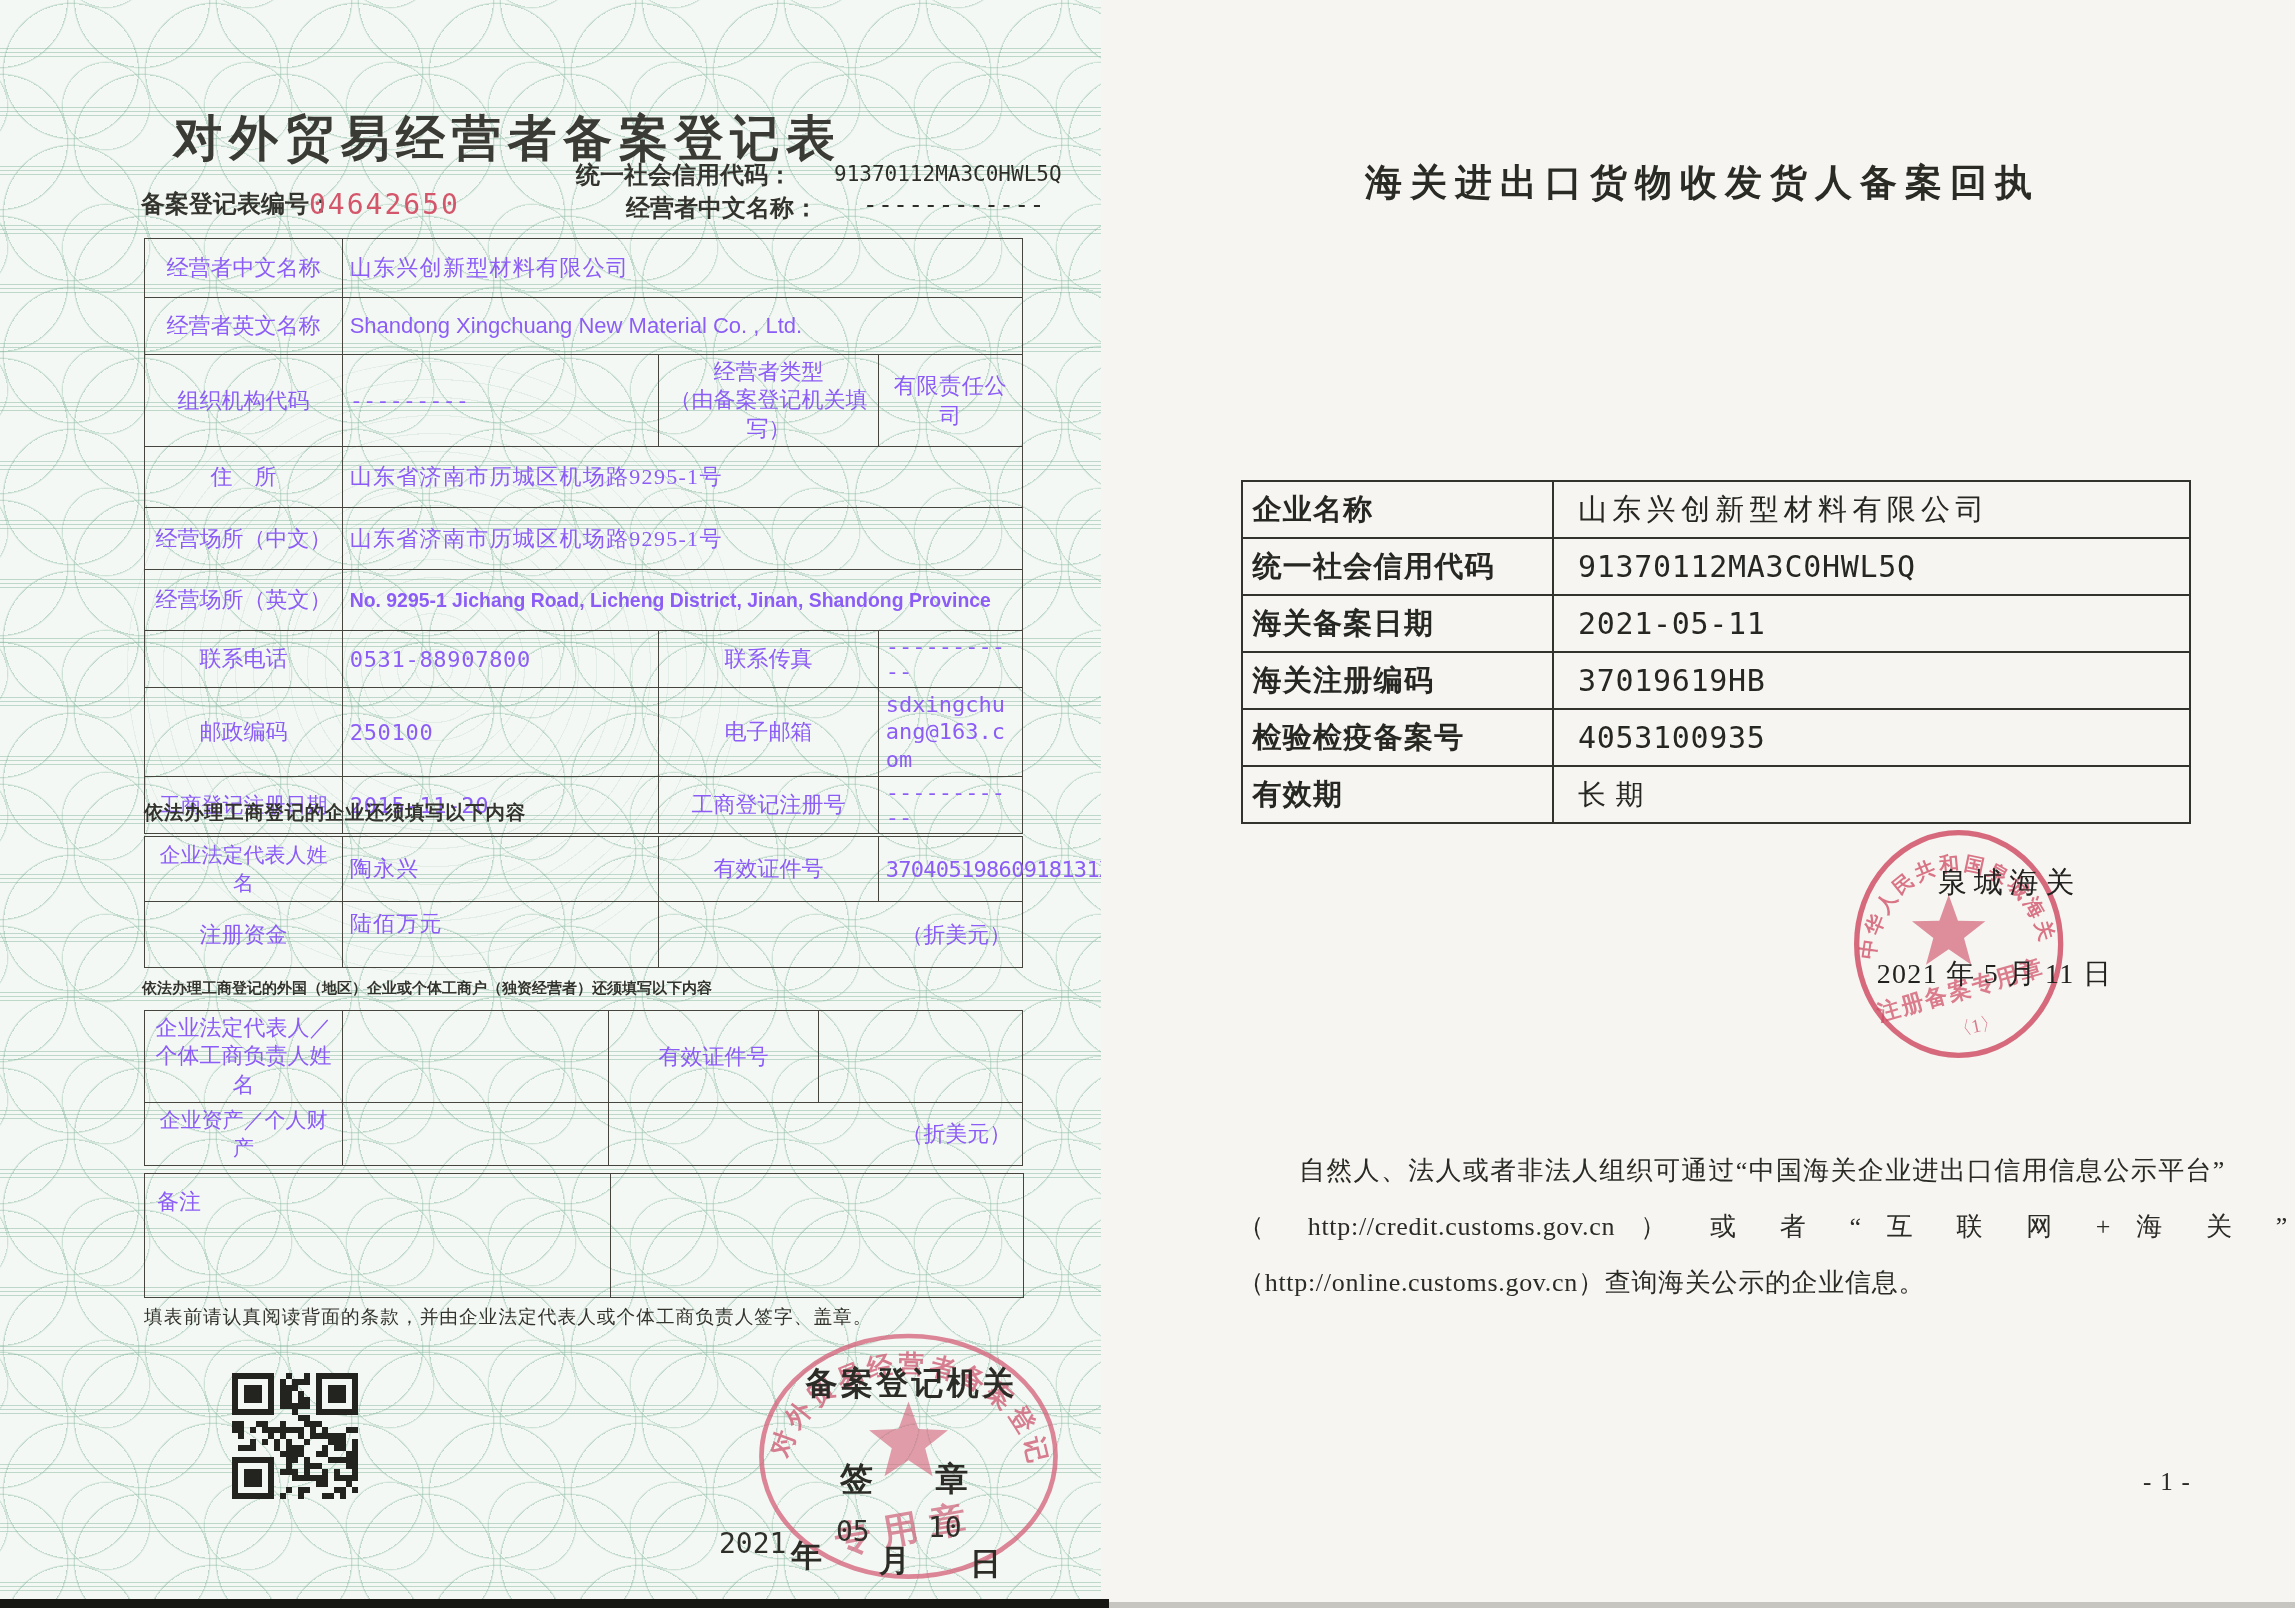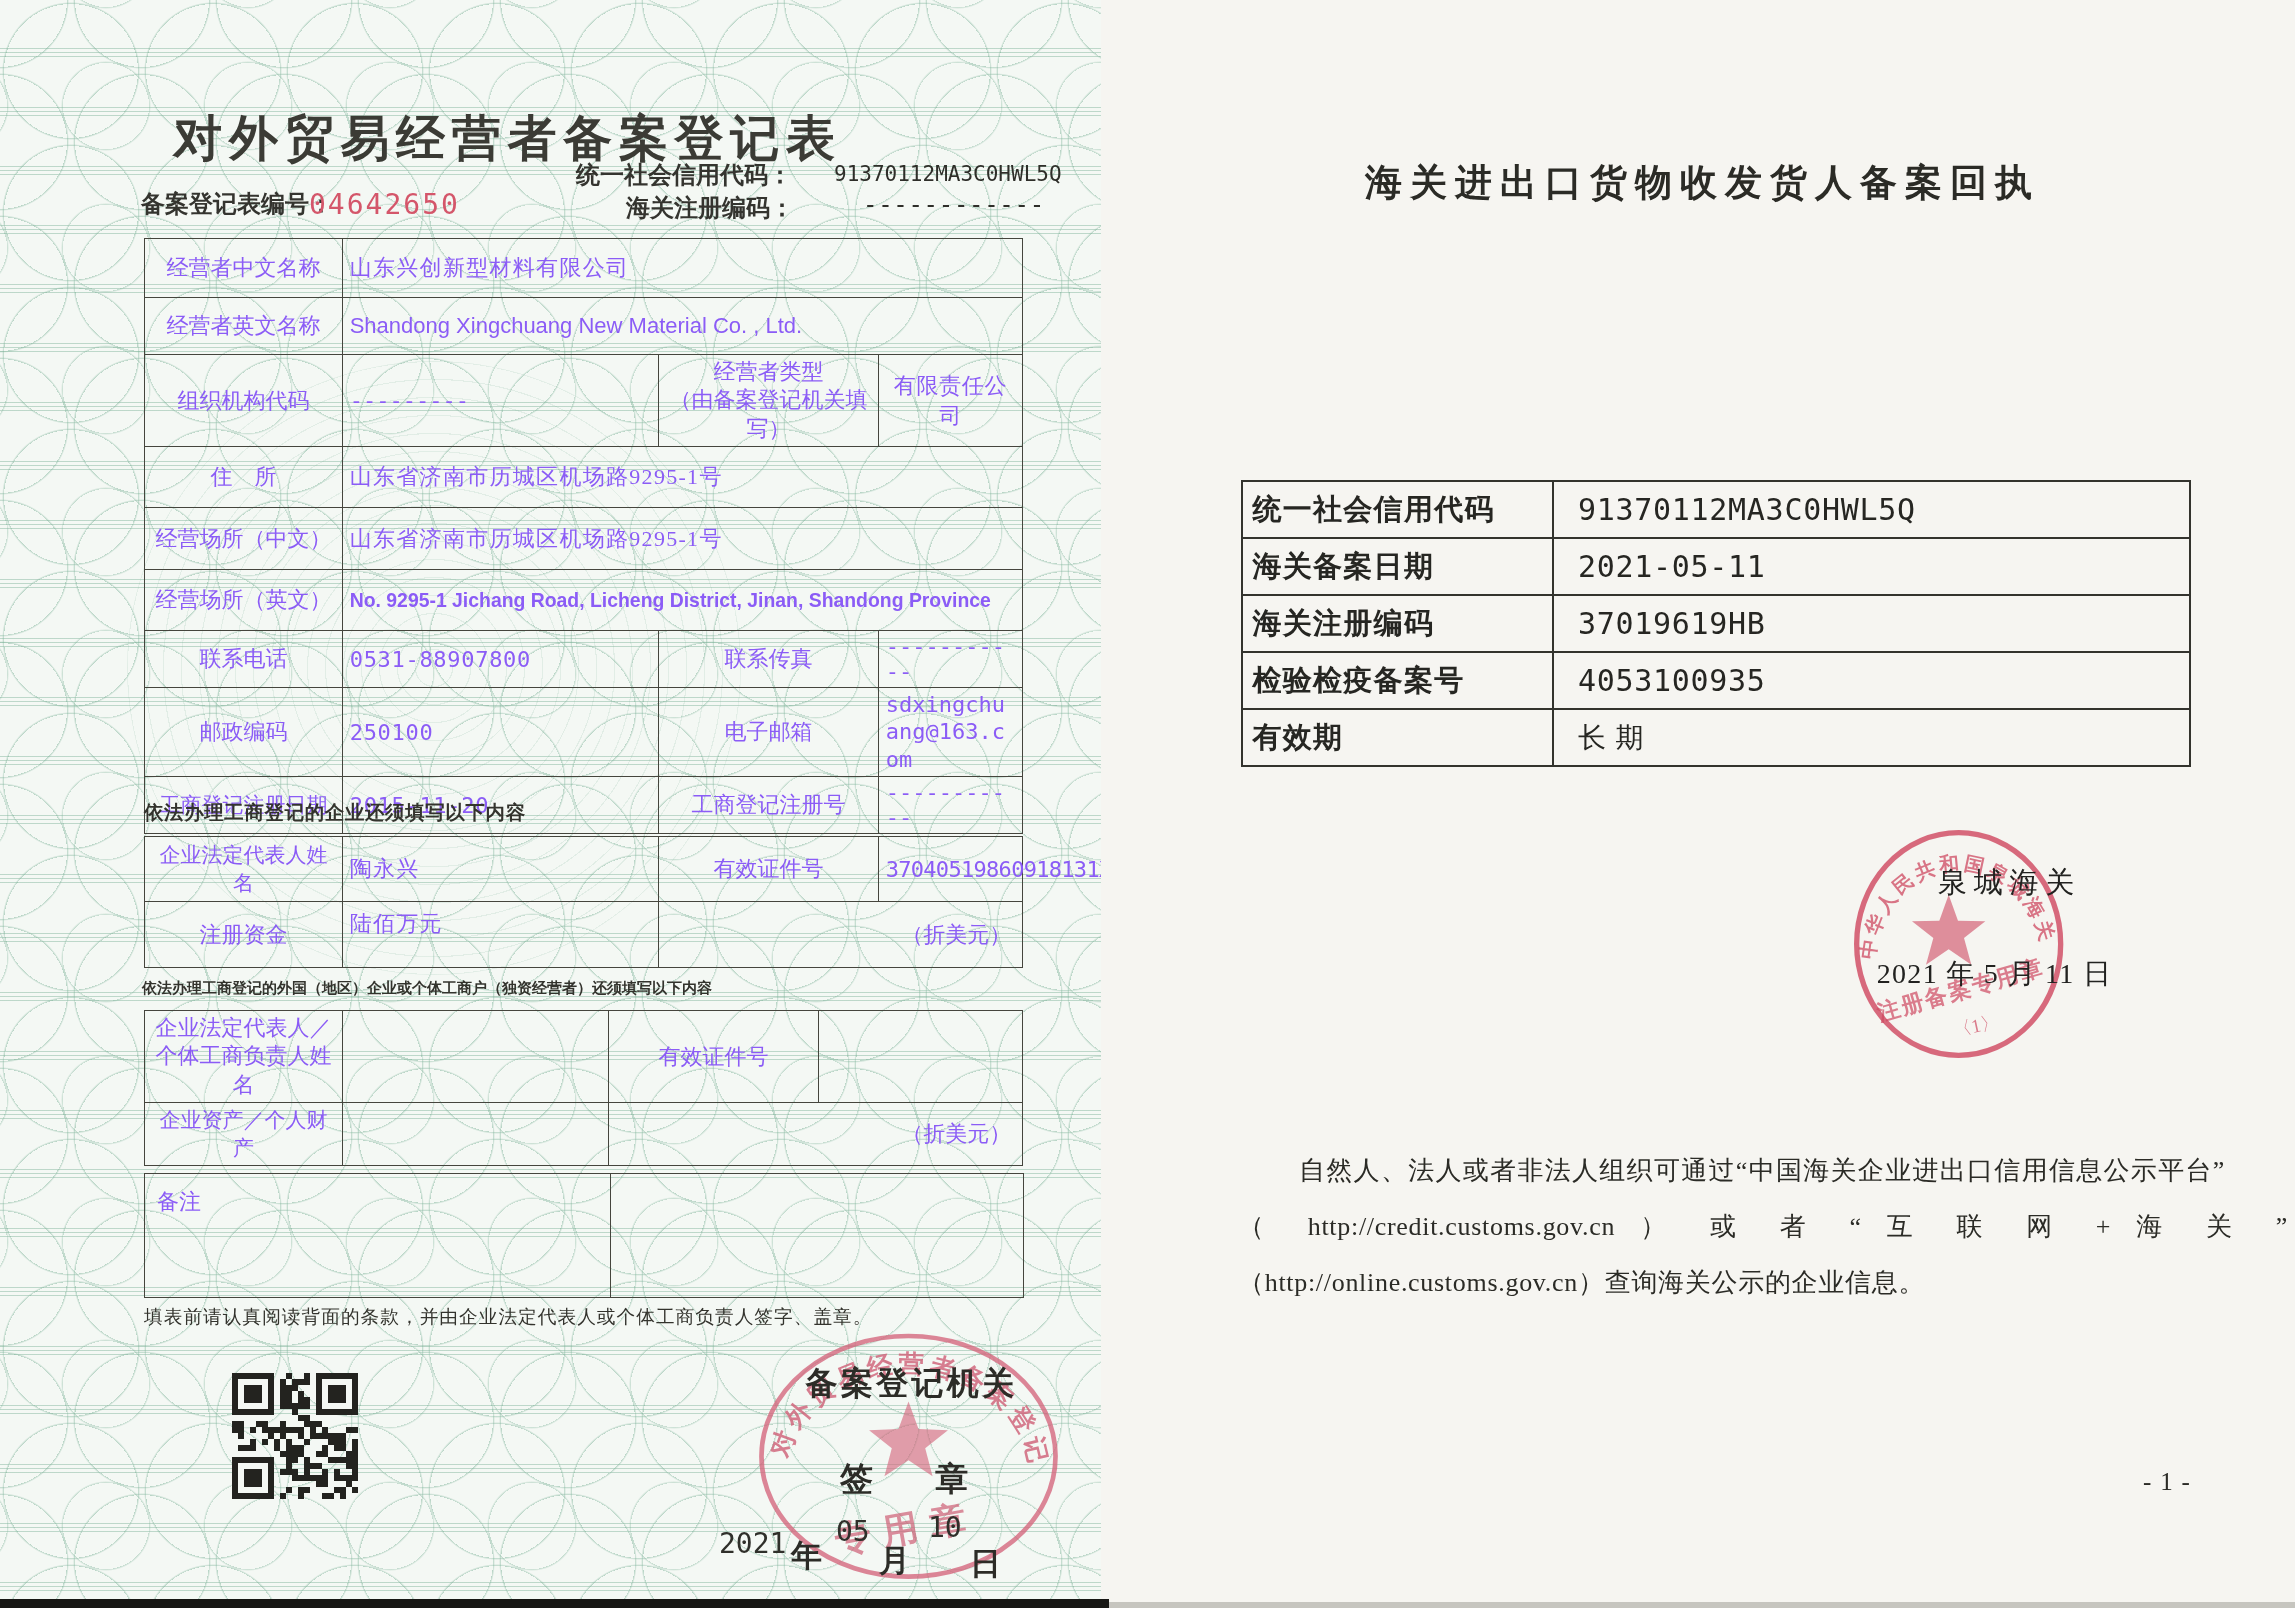--- a/index.html
+++ b/index.html
@@ -104,21 +104,21 @@
 <div class="page page-left">
   <div class="guilloche"></div>
   <div class="watermark-rings"></div>
 
   <div class="lp-title">对外贸易经营者备案登记表</div>
 
   <div class="meta lbl-b credit-label">统一社会信用代码：</div>
   <div class="meta mono credit-value">91370112MA3C0HWL5Q</div>
   <div class="meta lbl-b formno-label">备案登记表编号：</div>
   <div class="meta mono formno-value">04642650</div>
-  <div class="meta lbl-b iecode-label">海关注册编码：</div>
+  <div class="meta lbl-b iecode-label">经营者中文名称：</div>
   <div class="meta mono iecode-value">------------</div>
 
   <table class="frm tbl1">
     <colgroup>
         <col style="width:198px">
         <col style="width:316px">
         <col style="width:220px">
         <col style="width:144px">
       </colgroup>
     <tbody>
@@ -403,20 +403,24 @@
 
 <div class="page page-right">
   <div class="rp-title">海关进出口货物收发货人备案回执</div>
 
   <table class="rt">
     <colgroup>
         <col style="width:311px">
         <col style="width:637px">
       </colgroup>
     <tbody>
+        <tr>
+      <td class="rlabel">企业名称</td>
+      <td class="rval rv-cn">山东兴创新型材料有限公司</td>
+    </tr>
     <tr>
       <td class="rlabel">统一社会信用代码</td>
       <td class="rval rv-num">91370112MA3C0HWL5Q</td>
     </tr>
     <tr>
       <td class="rlabel">海关备案日期</td>
       <td class="rval rv-num">2021-05-11</td>
     </tr>
     <tr>
       <td class="rlabel">海关注册编码</td>

